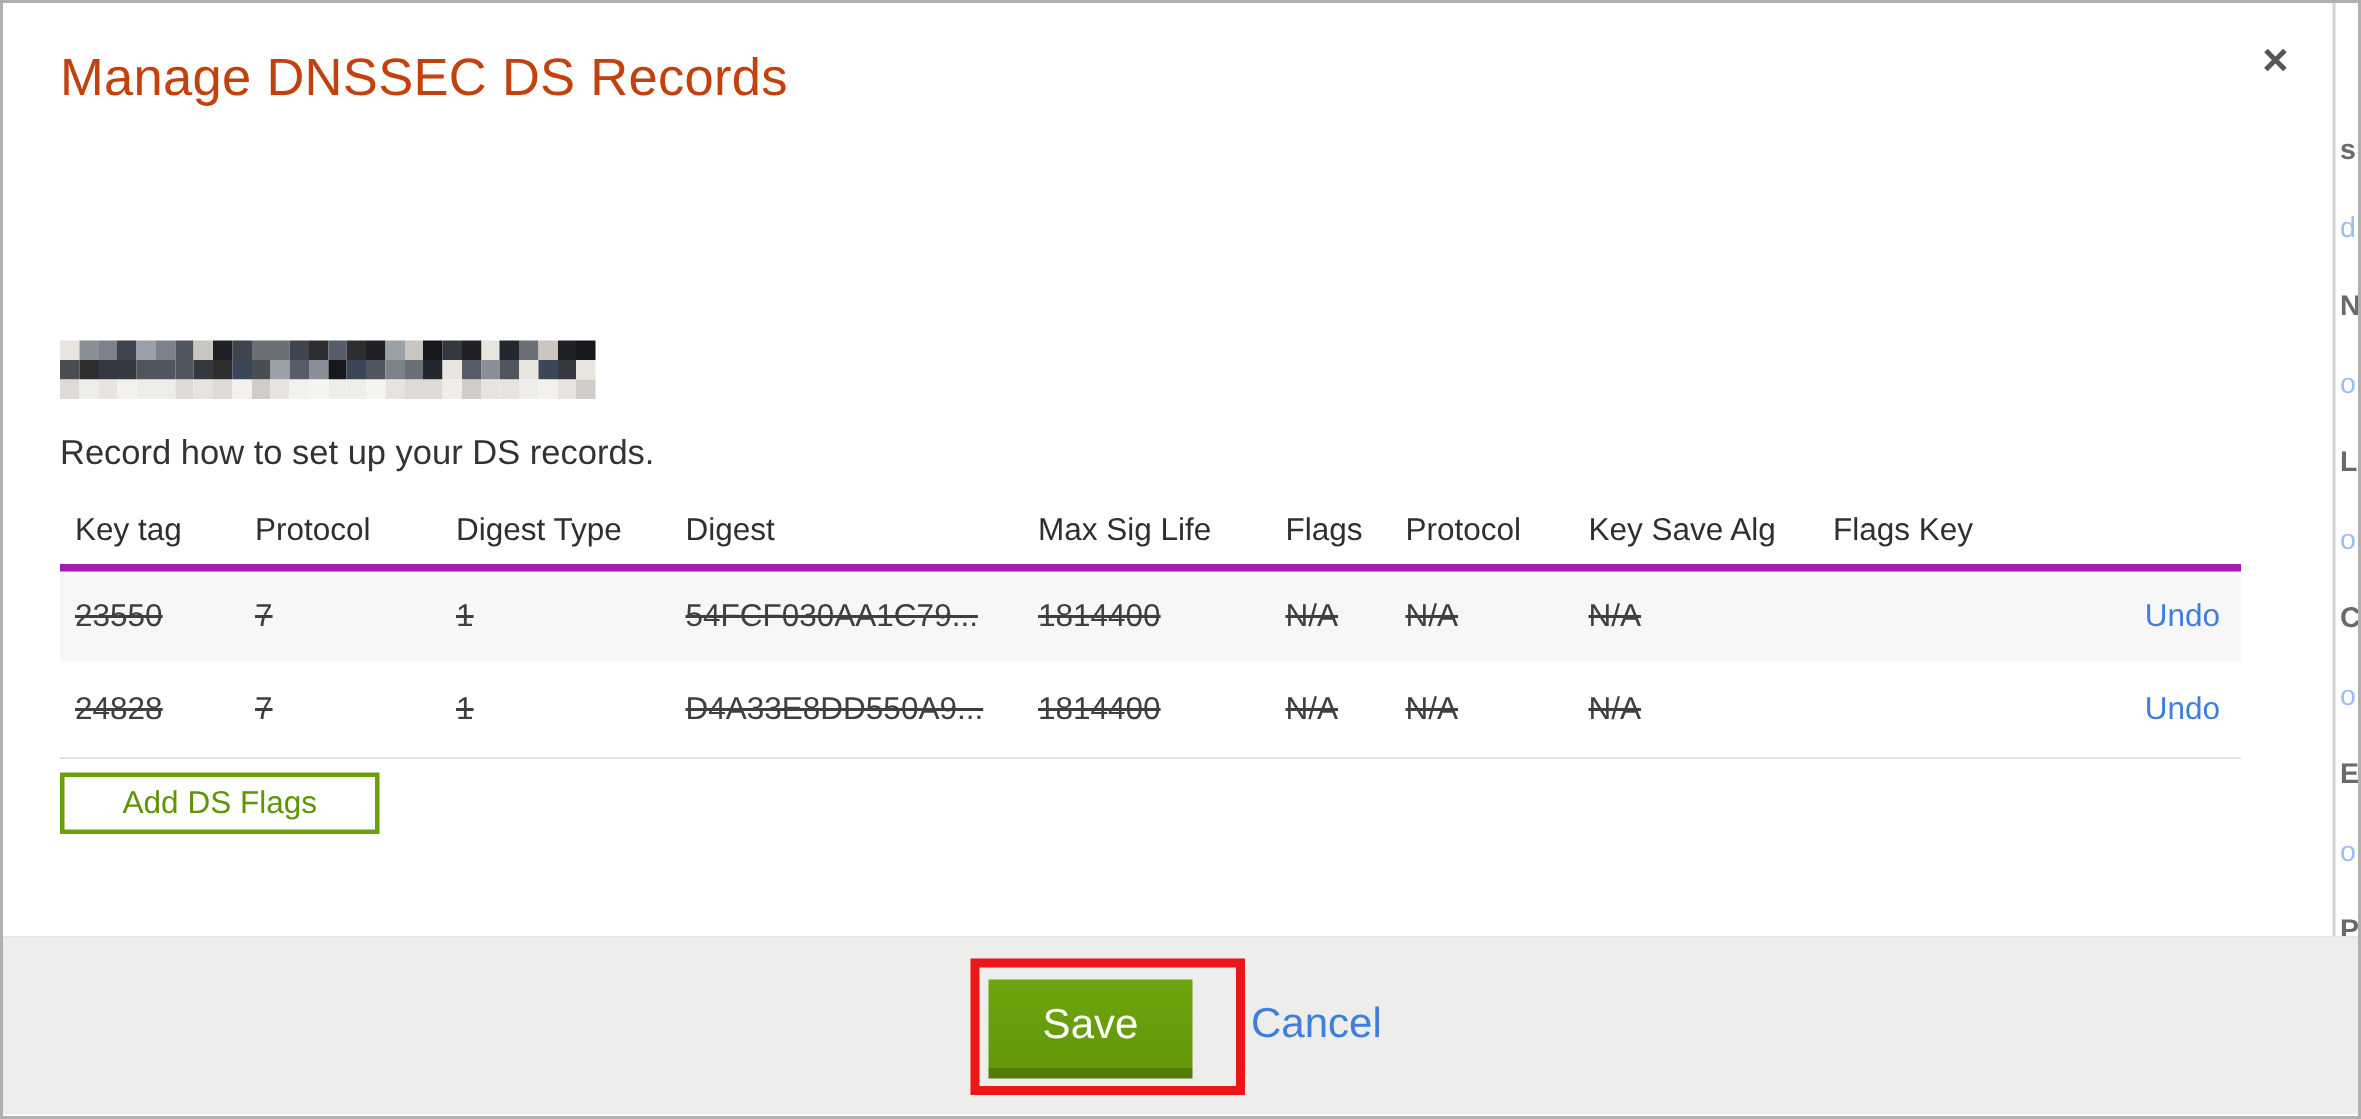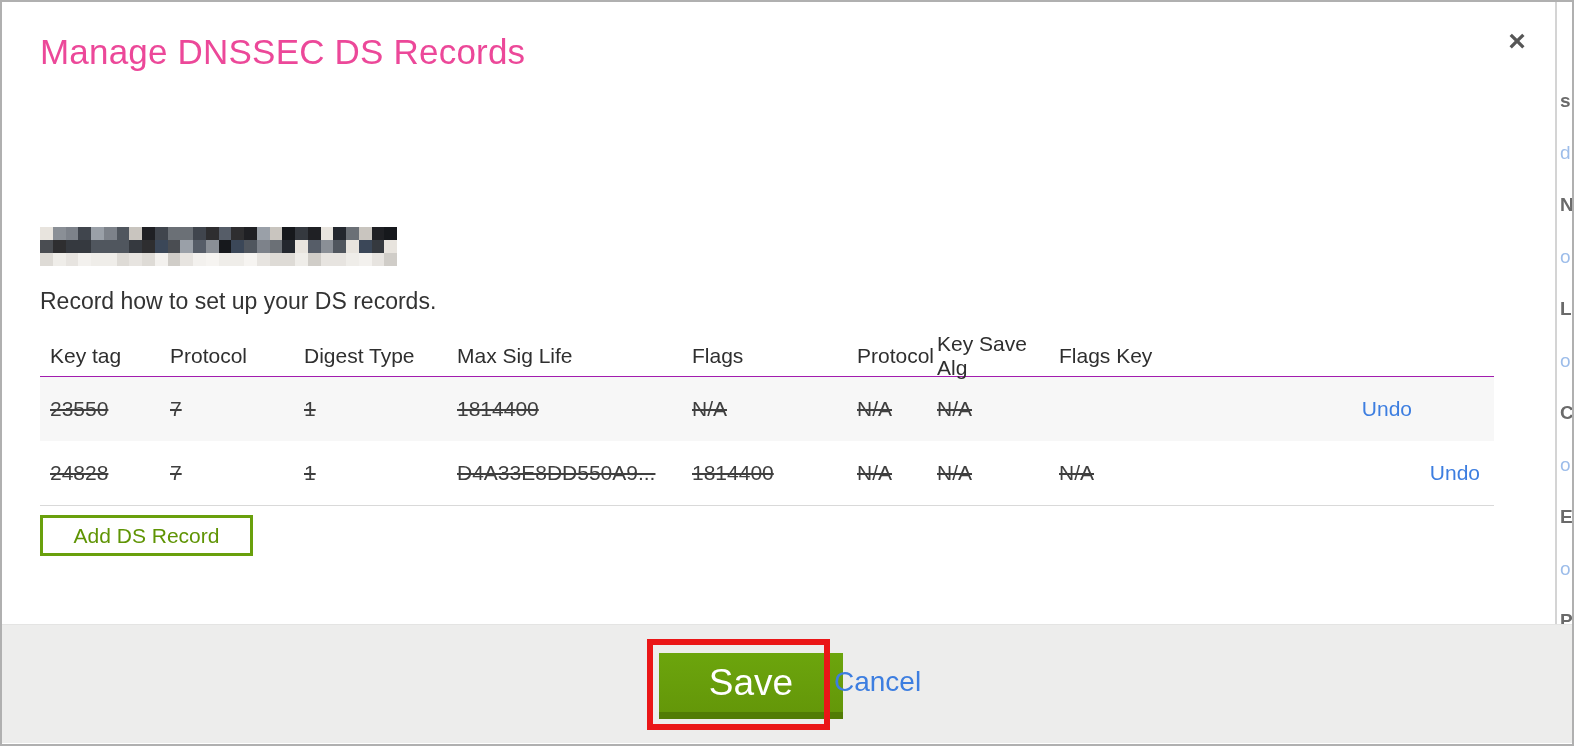--- a/index.html
+++ b/index.html
@@ -10,21 +10,21 @@
   }
   .frame {
     position: relative;
     width: 1574px; height: 746px;
     background: #ffffff;
     border: 2px solid #b0b0b0;
     overflow: hidden;
   }
   .modal-title {
     position: absolute; left: 38px; top: 30px;
-    font-size: 35px; font-weight: 400; color: #ec4899;
+    font-size: 35px; font-weight: 400; color: #c2410c;
     letter-spacing: 0.2px;
   }
   .close-btn {
     position: absolute; left: 1498px; top: 22px;
     width: 34px; height: 34px;
     font-size: 30px; font-weight: 700; color: #565656;
     text-align: center; line-height: 34px;
     cursor: pointer; background: none; border: none;
     font-family: "Liberation Sans", sans-serif;
   }
@@ -47,21 +47,21 @@
   }
   .t-row {
     display: grid;
     grid-template-columns: 120px 134px 153px 235px 165px 80px 122px 163px 190px 1fr;
     align-items: center;
     padding: 0 14px 0 10px;
   }
   .t-head { height: 44px; font-size: 21px; color: #2f2f2f; }
   .t-body-row { height: 65px; font-size: 21px; color: #3f3f3f; }
   .t-body-row.alt { background: #f7f7f7; }
-  .t-body-row:first-of-type { border-top: 1px solid #a21caf; }
+  .t-body-row:first-of-type { border-top: 5px solid #a21caf; }
   .t-body-row:last-of-type { border-bottom: 1px solid #d9d9d9; }
   .t-body-row .cell.struck { text-decoration: line-through; }
   .cell-undo { text-align: right; }
   .undo-link {
     color: #3d7ee0; text-decoration: none; cursor: pointer; font-size: 21px;
   }
   .add-ds-btn {
     position: absolute; left: 38px; top: 513px;
     width: 213px; height: 41px;
     background: #ffffff;
@@ -78,25 +78,25 @@
     border-top: 1px solid #e4e4e3;
   }
   .save-annotation {
     position: absolute; left: 645px; top: 637px;
     width: 183px; height: 91px;
     border: 6px solid #ea1617;
     pointer-events: none;
   }
   .save-btn {
     position: absolute; left: 657px; top: 651px;
-    width: 184px; height: 66px;
+    width: 136px; height: 66px;
     background: linear-gradient(#6ca50d, #649709);
     border: none;
     border-bottom: 7px solid #527c05;
-    color: #ffffff; font-size: 37px;
+    color: #ffffff; font-size: 28px;
     font-family: "Liberation Sans", sans-serif;
     cursor: pointer;
   }
   .cancel-link {
     position: absolute; left: 832px; top: 664px;
     font-size: 28px; color: #3d7ee0; text-decoration: none; cursor: pointer;
   }
   
   .right-sliver {
     position: absolute; right: 0; top: 0; width: 17px; height: 622px;
@@ -207,31 +207,33 @@
       <div class="px" style="background: rgb(208, 205, 200);"></div>
     </div>
 
   <div class="subtitle">Record how to set up your DS records.</div>
 
   <div class="ds-table">
     <div class="t-row t-head" id="table-head">
         <span class="cell">Key tag</span>
         <span class="cell">Protocol</span>
         <span class="cell">Digest Type</span>
+        <span class="cell">Digest</span>
         <span class="cell">Max Sig Life</span>
         <span class="cell">Flags</span>
         <span class="cell">Protocol</span>
         <span class="cell">Key Save Alg</span>
         <span class="cell">Flags Key</span>
       </div>
     <div id="table-body">
         <div class="t-row t-body-row alt">
           <span class="cell struck">23550</span>
           <span class="cell struck">7</span>
           <span class="cell struck">1</span>
+          <span class="cell struck">54FCF030AA1C79...</span>
           <span class="cell struck">1814400</span>
           <span class="cell struck">N/A</span>
           <span class="cell struck">N/A</span>
           <span class="cell struck">N/A</span>
           <span class="cell"></span>
           <span class="cell cell-undo"><a class="undo-link">Undo</a></span>
         </div>
         <div class="t-row t-body-row">
           <span class="cell struck">24828</span>
           <span class="cell struck">7</span>
@@ -240,21 +242,21 @@
           <span class="cell struck">1814400</span>
           <span class="cell struck">N/A</span>
           <span class="cell struck">N/A</span>
           <span class="cell struck">N/A</span>
           <span class="cell"></span>
           <span class="cell cell-undo"><a class="undo-link">Undo</a></span>
         </div>
       </div>
   </div>
 
-  <button class="add-ds-btn">Add DS Record</button>
+  <button class="add-ds-btn">Add DS Flags</button>
 
   <div class="footer-bar"></div>
 
   <button class="save-btn">Save</button>
 
   <div class="save-annotation"></div>
 
   <a class="cancel-link">Cancel</a>
 
   <div class="right-sliver" id="sliver">

